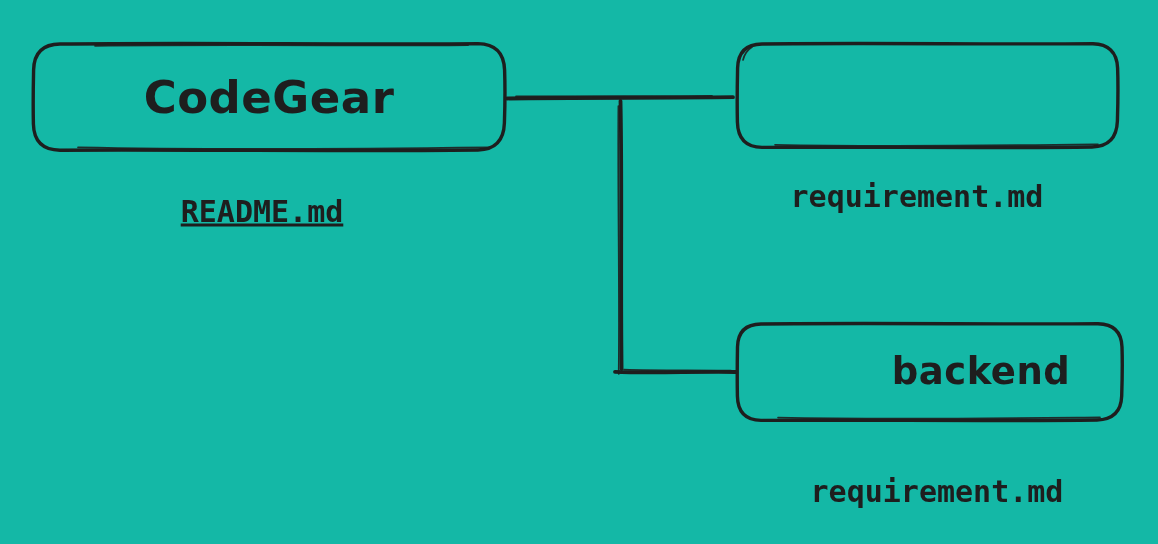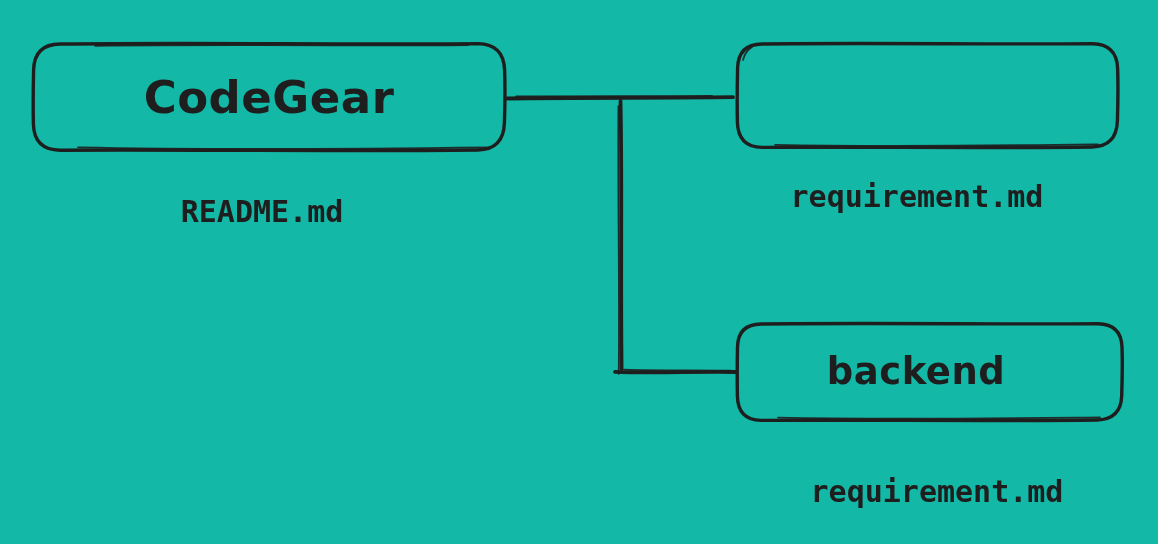--- a/index.html
+++ b/index.html
@@ -109,21 +109,21 @@
         C 746 420.2, 737.7 412, 737.4 396
         C 737.1 379, 737.2 363, 737.5 347
         C 737.8 331.6, 746 324.2, 761 324 Z"></path>
       <path class="sketch" d="M 778 417.6 C 890 419.8, 1012 418.2, 1100 417.3"></path>
     </g>
   </svg>
 
   <div class="label node-label big" style="left:269px; top:97px;">CodeGear</div>
 
 
-  <div class="label node-label med" style="left:916px; top:371px;">backend</div>
+  <div class="label node-label med" style="left:981px; top:371px;">backend</div>
 
-  <div class="label file-label" style="left:262px; top:211px;">README.md</div>
+  <div class="label file-label" style="left:262px; top:211px;text-decoration:underline;">README.md</div>
 
   <div class="label file-label" style="left:917px; top:196px;">requirement.md</div>
 
   <div class="label file-label" style="left:937px; top:491px;">requirement.md</div>
 
 </div>
 
 </body></html>

